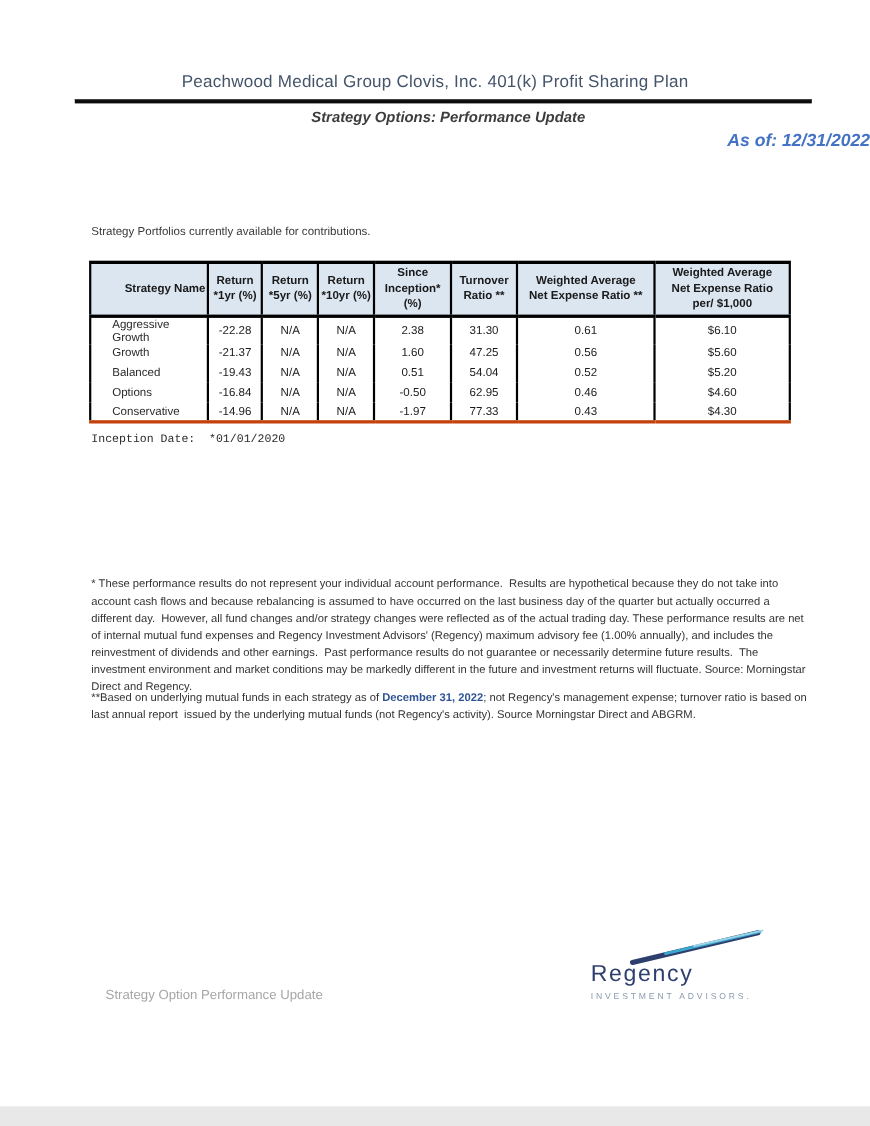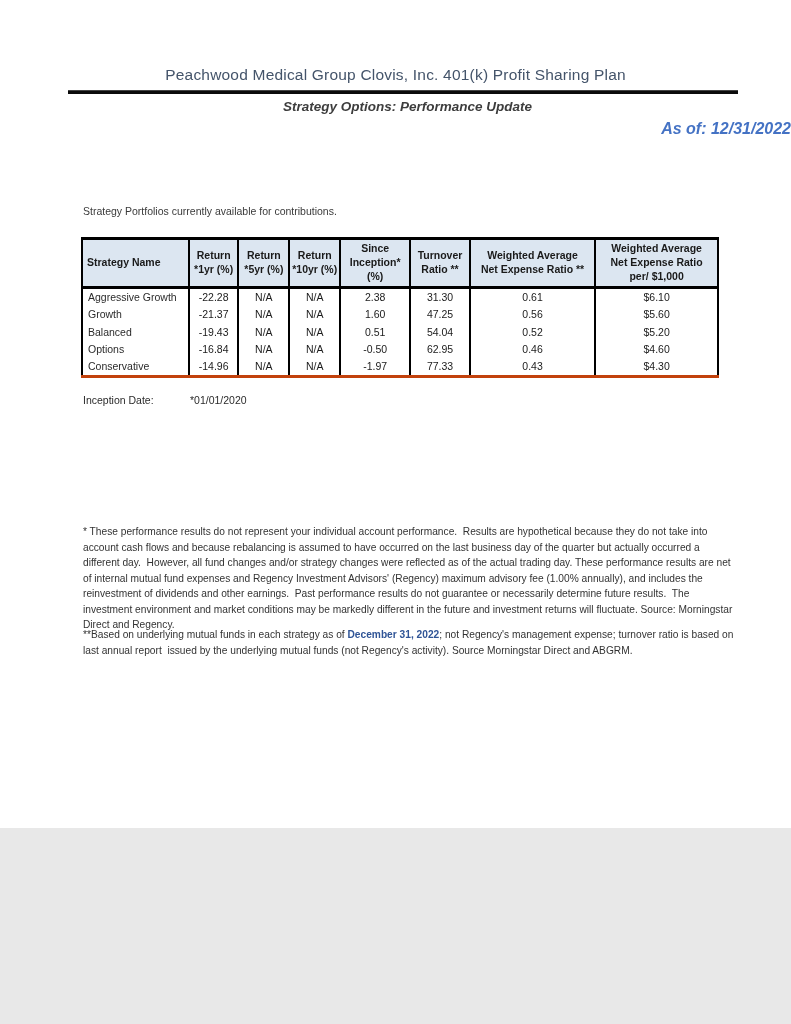--- a/index.html
+++ b/index.html
@@ -1,20 +1,20 @@
 <!DOCTYPE html>
 <html><head>
 <meta charset="utf-8">
 <style>
   * { margin: 0; padding: 0; box-sizing: border-box; }
   html, body { background: #e8e8e8; }
   .page {
     position: relative;
     width: 791px;
-    height: 828px;
+    height: 1006px;
     background: #ffffff;
     margin: 0 auto;
     font-family: "Liberation Sans", sans-serif;
     color: #222;
     overflow: hidden;
   }
 
   
   .doc-title {
     position: absolute; top: 66px; left: 0; width: 100%;
@@ -65,37 +65,37 @@
     border-bottom: 3px solid #000;
     font-weight: 700;
     color: #1a1a1a;
     text-align: center;
     vertical-align: middle;
     height: 48px;
     line-height: 1.32;
     white-space: pre-line;
     padding: 2px 1px;
   }
-  .perf-table thead th.col-name { text-align: left; padding-left: 4px; }
+  .perf-table thead th.col-name { text-align: right; padding-left: 4px; }
   .perf-table tbody td {
     height: 17.8px;
     text-align: center;
     color: #1a1a1a;
     padding: 0 1px;
   }
-  .perf-table tbody td.cell-name { text-align: left; padding-left: 5px; color: #2b2b2b; }
+  .perf-table tbody td.cell-name { text-align: left; padding-left: 19px; color: #2b2b2b; }
   .perf-table tbody tr:last-child td { border-bottom: 3px solid #c2410c; }
   .col-w0 { width: 16.8%; } .col-w1 { width: 7.8%; } .col-w2 { width: 8.0%; }
   .col-w3 { width: 8.0%; } .col-w4 { width: 11.0%; } .col-w5 { width: 9.4%; }
   .col-w6 { width: 19.7%; } .col-w7 { width: 19.3%; }
 
   
   .inception-row {
     position: absolute; top: 394px; left: 83px;
-    font-size: 10.5px; color: #2b2b2b;
+    font-size: 10.5px; color: #2b2b2b; font-family: Liberation Mono, monospace;
   }
   .inception-row .lbl { display: inline-block; width: 107px; }
 
   
   .footnote {
     position: absolute; left: 83px; width: 656px;
     font-size: 10.2px; line-height: 1.52; color: #333;
     white-space: pre-wrap;
   }
   .footnote-1 { top: 512px; margin-top: 12px; }

